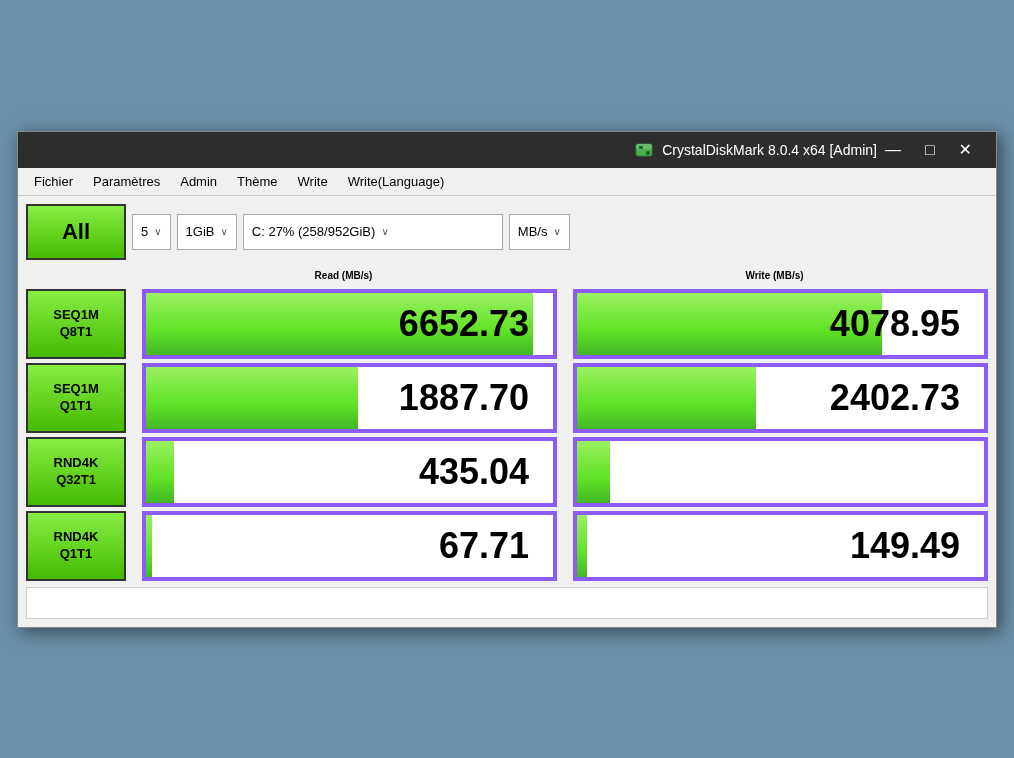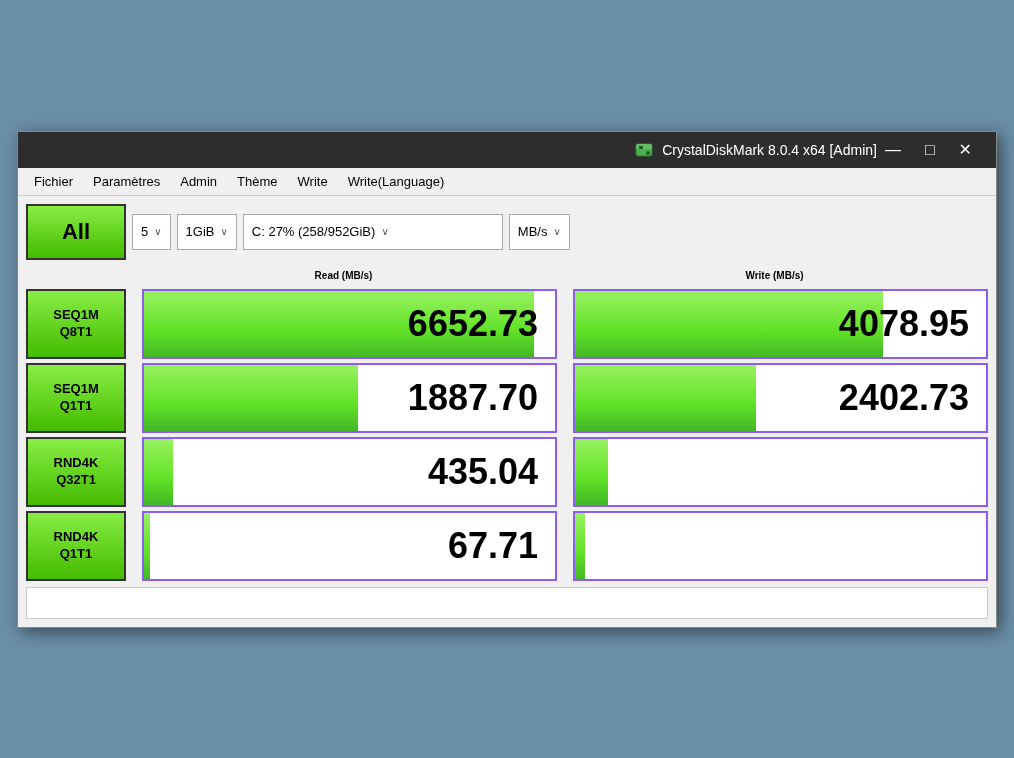--- a/index.html
+++ b/index.html
@@ -159,26 +159,26 @@
       align-items: center;
       justify-content: center;
       font-size: 13px;
       font-weight: bold;
       padding: 6px;
       line-height: 1.3;
     }
 
     .result-cell {
       background: white;
-      border: 2px solid #8b5cf6;
+      border: 4px solid #8b5cf6;
       position: relative;
       display: flex;
       align-items: center;
       justify-content: flex-end;
-      padding: 6px 17px;
+      padding: 6px 24px;
       overflow: hidden;
       min-height: 70px;
     }
 
     .result-bar {
       position: absolute;
       left: 0;
       top: 0;
       bottom: 0;
       background: linear-gradient(to bottom, #88ee44 0%, #44dd00 60%, #22aa00 100%);
@@ -325,19 +325,20 @@
       <div class="row-label">
         <span>RND4K</span>
         <span>Q1T1</span>
       </div>
       <div class="result-cell">
         <div class="result-bar" style="width: 1.5%;"></div>
         <span class="result-value">67.71</span>
       </div>
       <div class="result-cell">
         <div class="result-bar" style="width: 2.5%;"></div>
+        <span class="result-value">149.49</span>
       </div>
     </div>
 
     <div class="status-bar"></div>
 
   </div>
 </div>
 
 </body></html>

